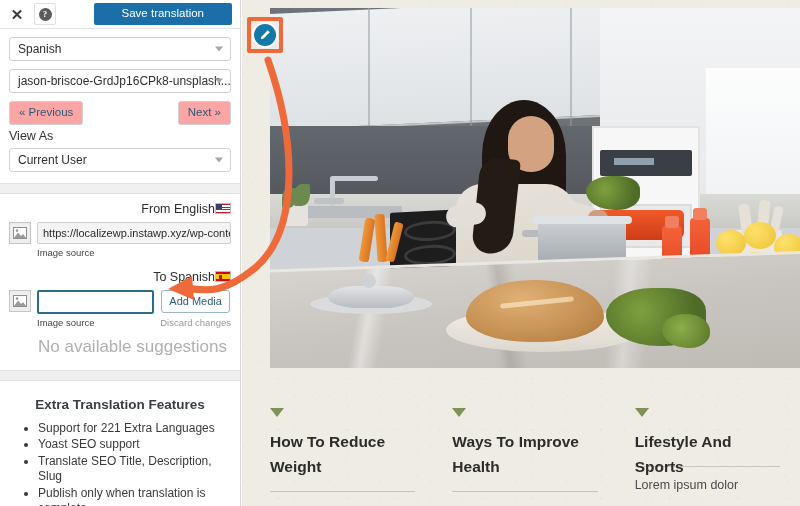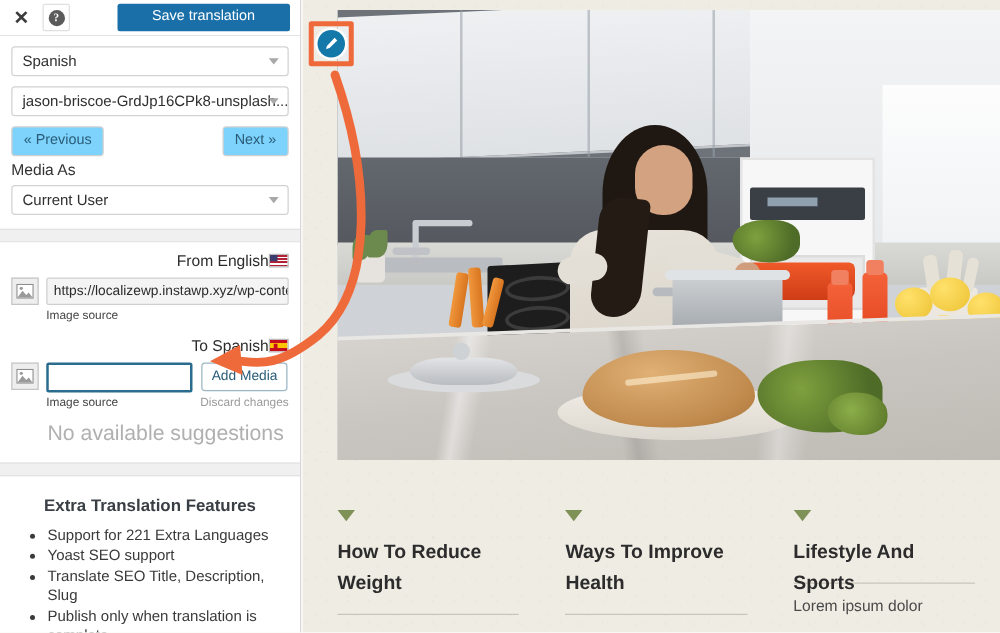--- a/index.html
+++ b/index.html
@@ -67,21 +67,21 @@
   .select-box .caret {
     position: absolute; right: 7px; top: 50%;
     transform: translateY(-50%);
     width: 0; height: 0;
     border-left: 4px solid transparent;
     border-right: 4px solid transparent;
     border-top: 5px solid #a8a8a8;
   }
   .navrow { display: flex; justify-content: space-between; }
   .btn-nav {
-    border: 1px solid #d0d0d0; background: #7dd3fc;
+    border: 1px solid #d0d0d0; background: #fca5a5;
     color: #2a5c78; font-size: 11.5px;
     padding: 5px 9px; border-radius: 3px; cursor: pointer;
     font-family: "Liberation Sans", sans-serif; line-height: 1;
   }
   .lbl-block { font-size: 12.5px; color: #333; margin: 4px 0 5px; }
 
   .field-head {
     display: flex; align-items: center; justify-content: flex-end;
     margin-bottom: 6px;
   }
@@ -331,21 +331,21 @@
       </div>
       <div class="select-box">
         <span>jason-briscoe-GrdJp16CPk8-unsplash...</span>
         <span class="caret"></span>
       </div>
       <div class="navrow">
         <button class="btn-nav">« Previous</button>
         <button class="btn-nav">Next »</button>
       </div>
 
-      <div class="lbl-block">Media As</div>
+      <div class="lbl-block">View As</div>
       <div class="select-box" style="margin-bottom:2px;">
         <span>Current User</span>
         <span class="caret"></span>
       </div>
     </div>
 
     <div class="sb-divider"></div>
 
     <div class="sb-section" style="padding-bottom:2px;">
       <div class="field-head">

